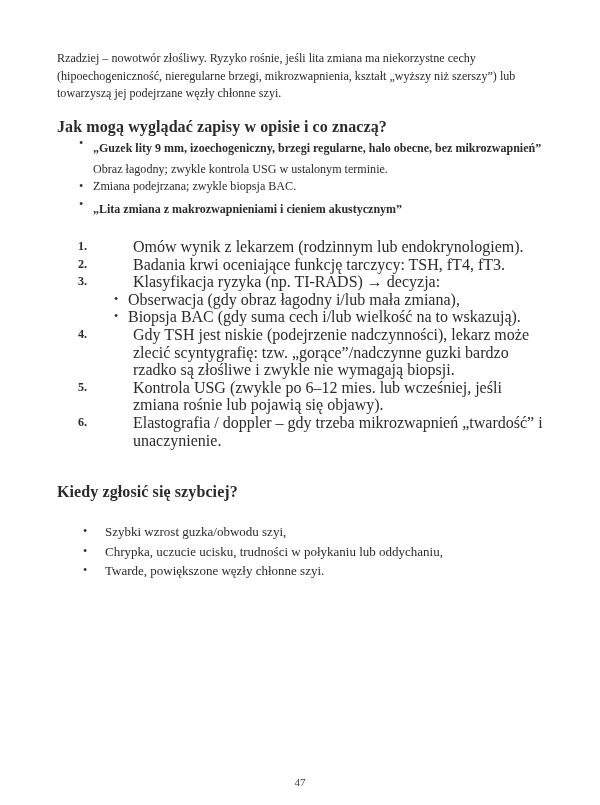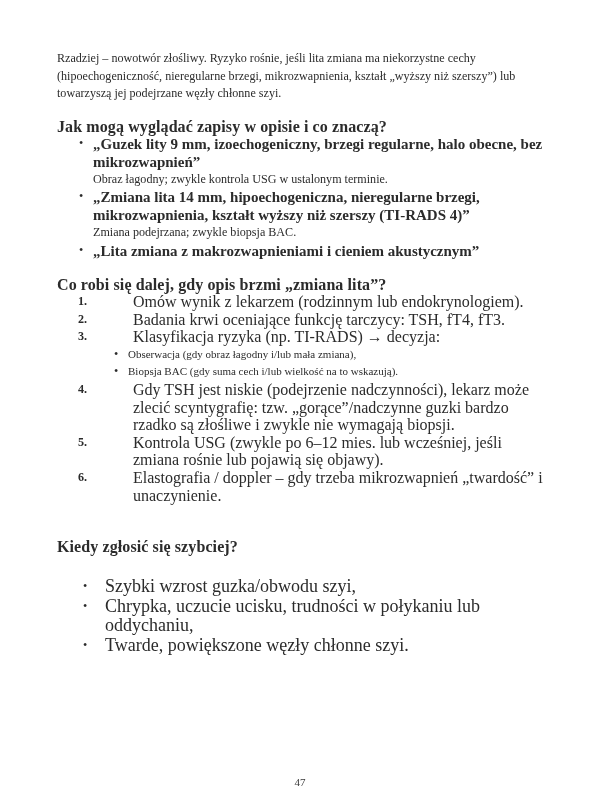--- a/index.html
+++ b/index.html
@@ -56,22 +56,22 @@
     margin: 0;
   }
   ul.blist > li .dot {
     position: absolute;
     left: 22px;
     top: 0;
     font-size: 12.1px;
     line-height: 17.6px;
   }
   .lead {
-    font-size: 15px;
-    line-height: 18px;
+    font-size: 12px;
+    line-height: 26px;
     font-weight: bold;
     display: block;
   }
   .sub {
     font-size: 12.1px;
     line-height: 17.6px;
     display: block;
   }
 
   
@@ -112,21 +112,21 @@
     margin: 0;
   }
   ul.sublist > li .dot {
     position: absolute;
     left: 22px;
     top: 0;
     font-size: 12.1px;
     line-height: 17.6px;
   }
   ul.sublist > li .txt {
-    font-size: 11px;
+    font-size: 16px;
     line-height: 17.6px;
     display: block;
   }
 
   
   ul.plist {
     margin: 0;
     padding: 0;
     list-style: none;
   }
@@ -137,21 +137,21 @@
     line-height: 19.5px;
   }
   ul.plist > li .dot {
     position: absolute;
     left: 26px;
     top: 0;
     font-size: 12.1px;
     line-height: 19.5px;
   }
   ul.plist > li .txt {
-    font-size: 18px;
+    font-size: 13px;
     line-height: 19.5px;
     display: block;
   }
 
   .pagenum {
     position: absolute;
     left: 0;
     top: 775px;
     width: 600px;
     text-align: center;
@@ -173,32 +173,30 @@
     <h2 class="heading">Jak mogą wyglądać zapisy w opisie i co znaczą?</h2>
 
     <ul class="blist">
       <li>
         <span class="dot">•</span>
         <span class="lead">„Guzek lity 9 mm, izoechogeniczny, brzegi regularne, halo obecne, bez mikrozwapnień”</span>
         <span class="sub">Obraz łagodny; zwykle kontrola USG w ustalonym terminie.</span>
       </li>
       <li>
         <span class="dot">•</span>
-        <span class="lead">„Zmiana lita 14 mm, hipoechogeniczna, nieregularne brzegi, mikrozwapnienia, kształt wyższy niż szerszy (TI-RADS 4)”</span>
         <span class="sub">Zmiana podejrzana; zwykle biopsja BAC.</span>
       </li>
       <li>
         <span class="dot">•</span>
         <span class="lead">„Lita zmiana z makrozwapnieniami i cieniem akustycznym”</span>
       </li>
     </ul>
 
     <div class="sec-gap-big"></div>
 
-    <h2 class="heading">Co robi się dalej, gdy opis brzmi „zmiana lita”?</h2>
 
     <ol class="nlist">
       <li>
         <span class="num">1.</span>
         <span class="txt">Omów wynik z lekarzem (rodzinnym lub endokrynologiem).</span>
       </li>
       <li>
         <span class="num">2.</span>
         <span class="txt">Badania krwi oceniające funkcję tarczycy: TSH, fT4, fT3.</span>
       </li>

